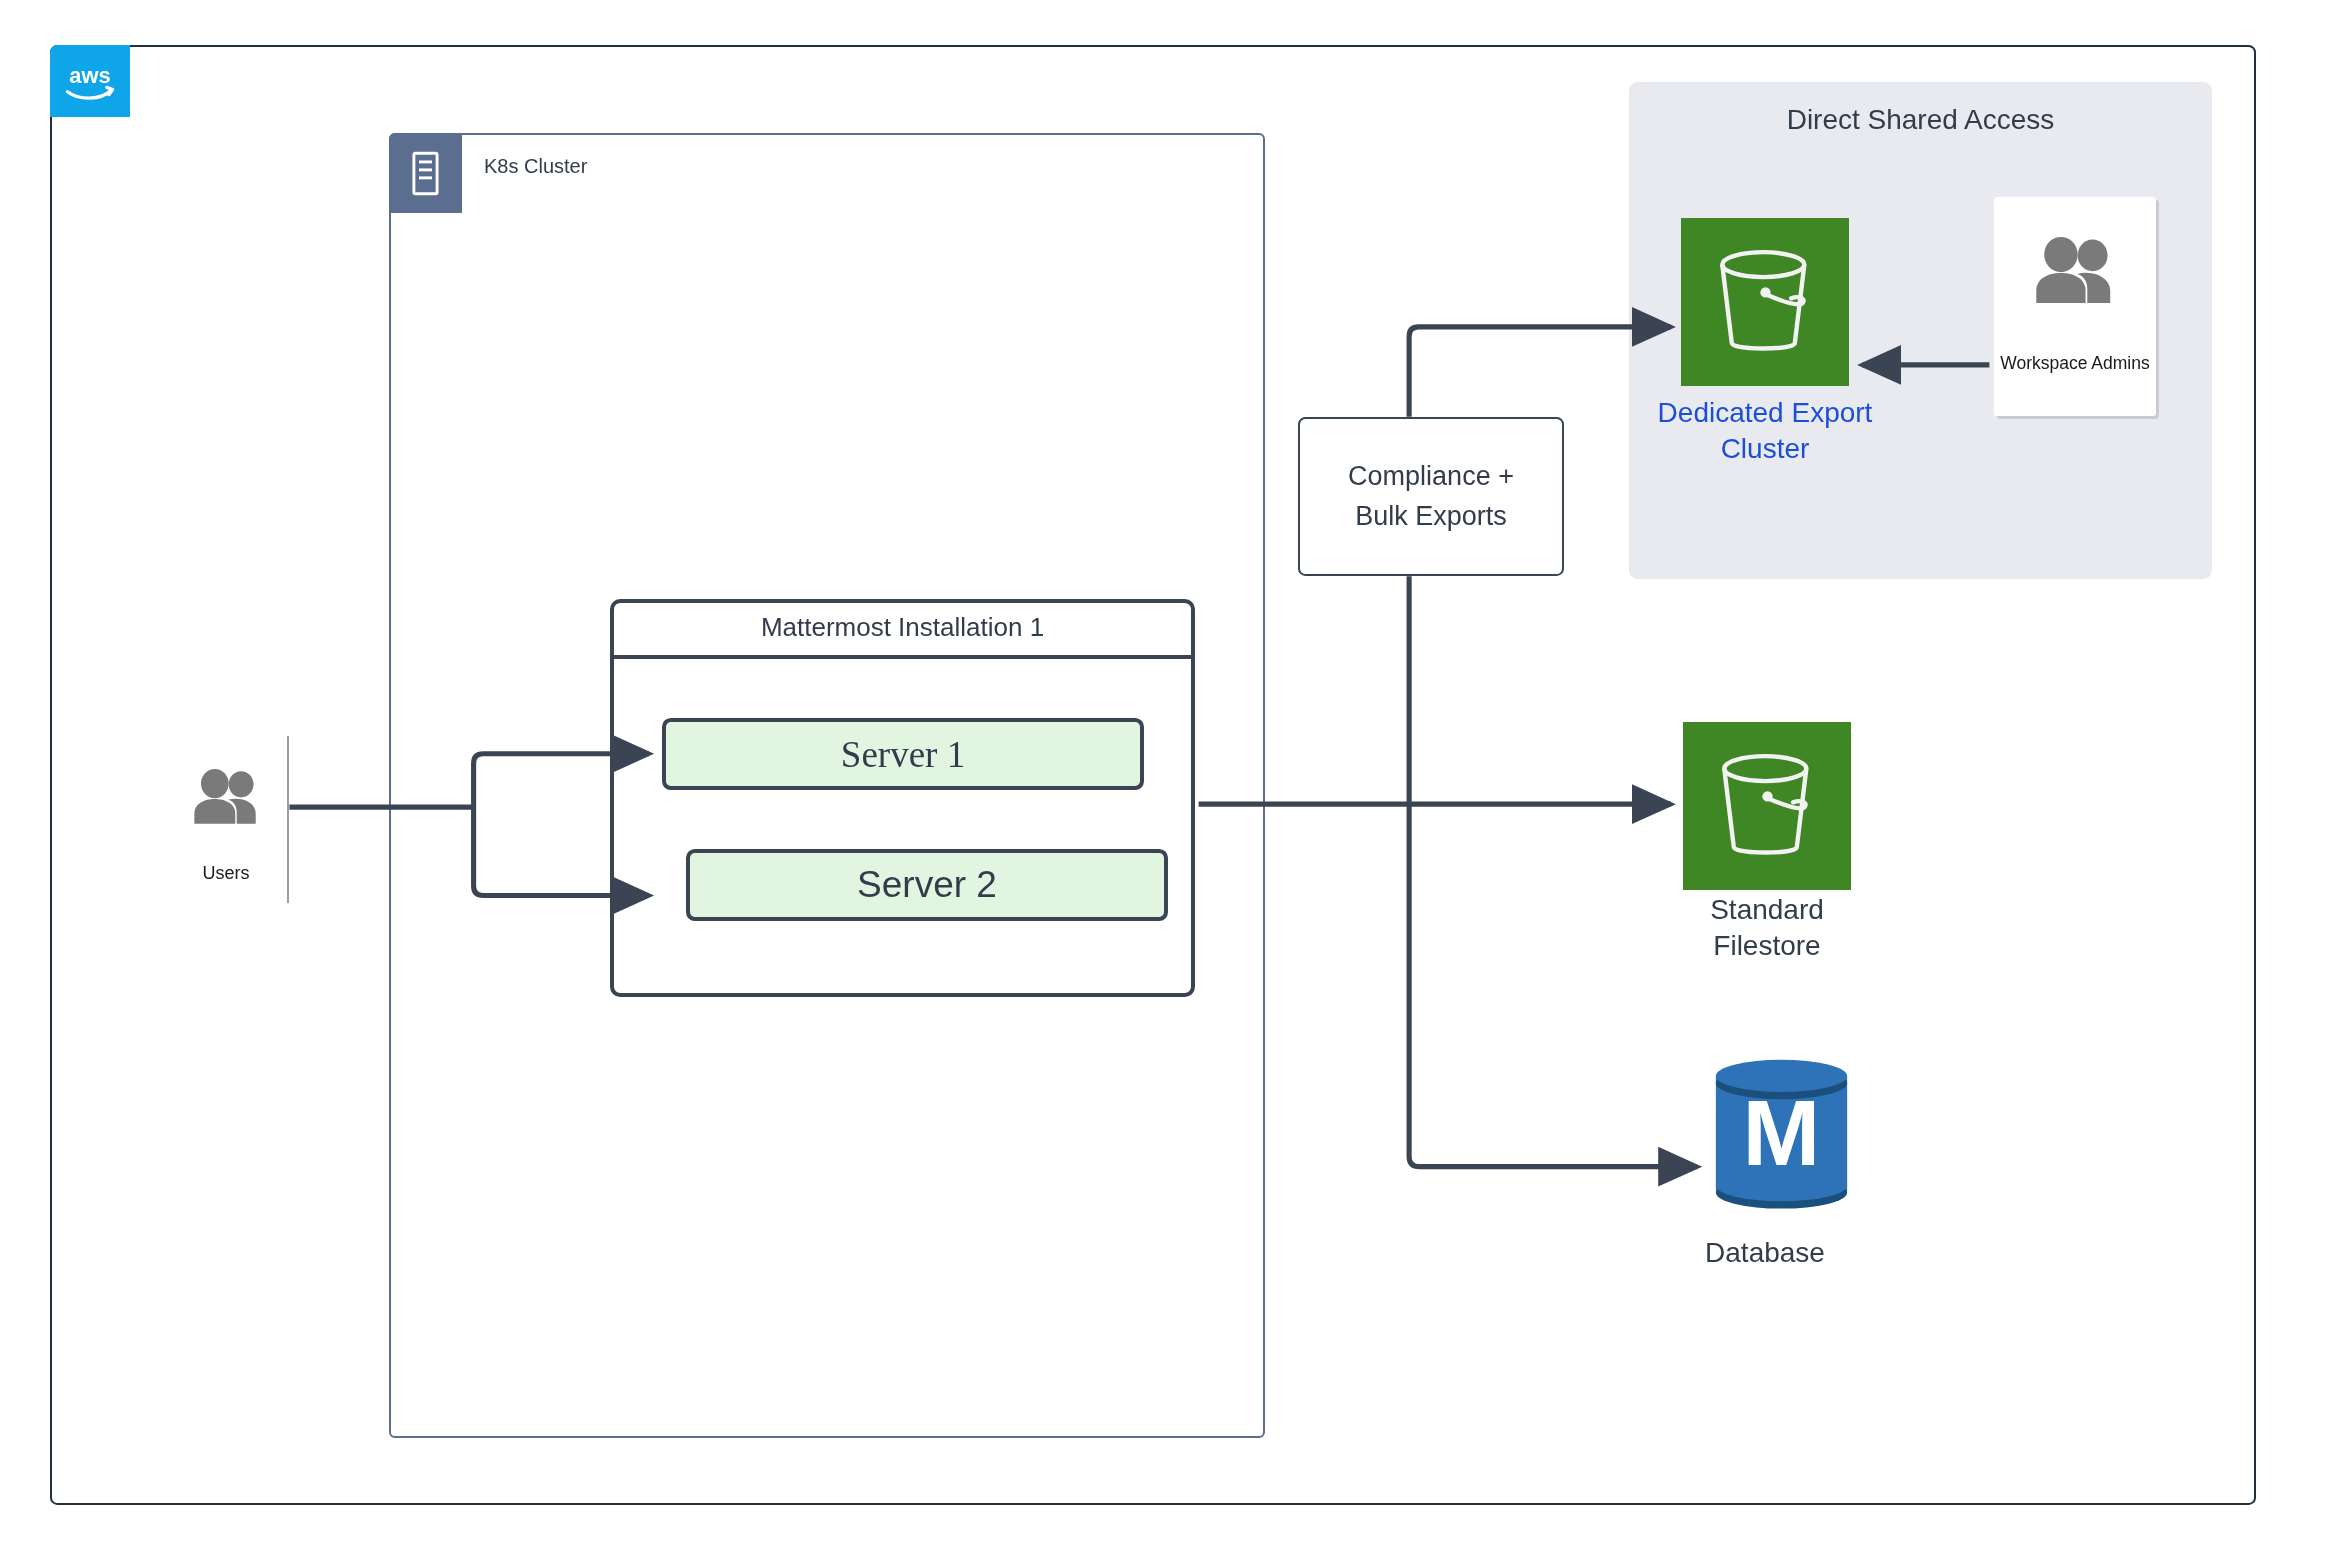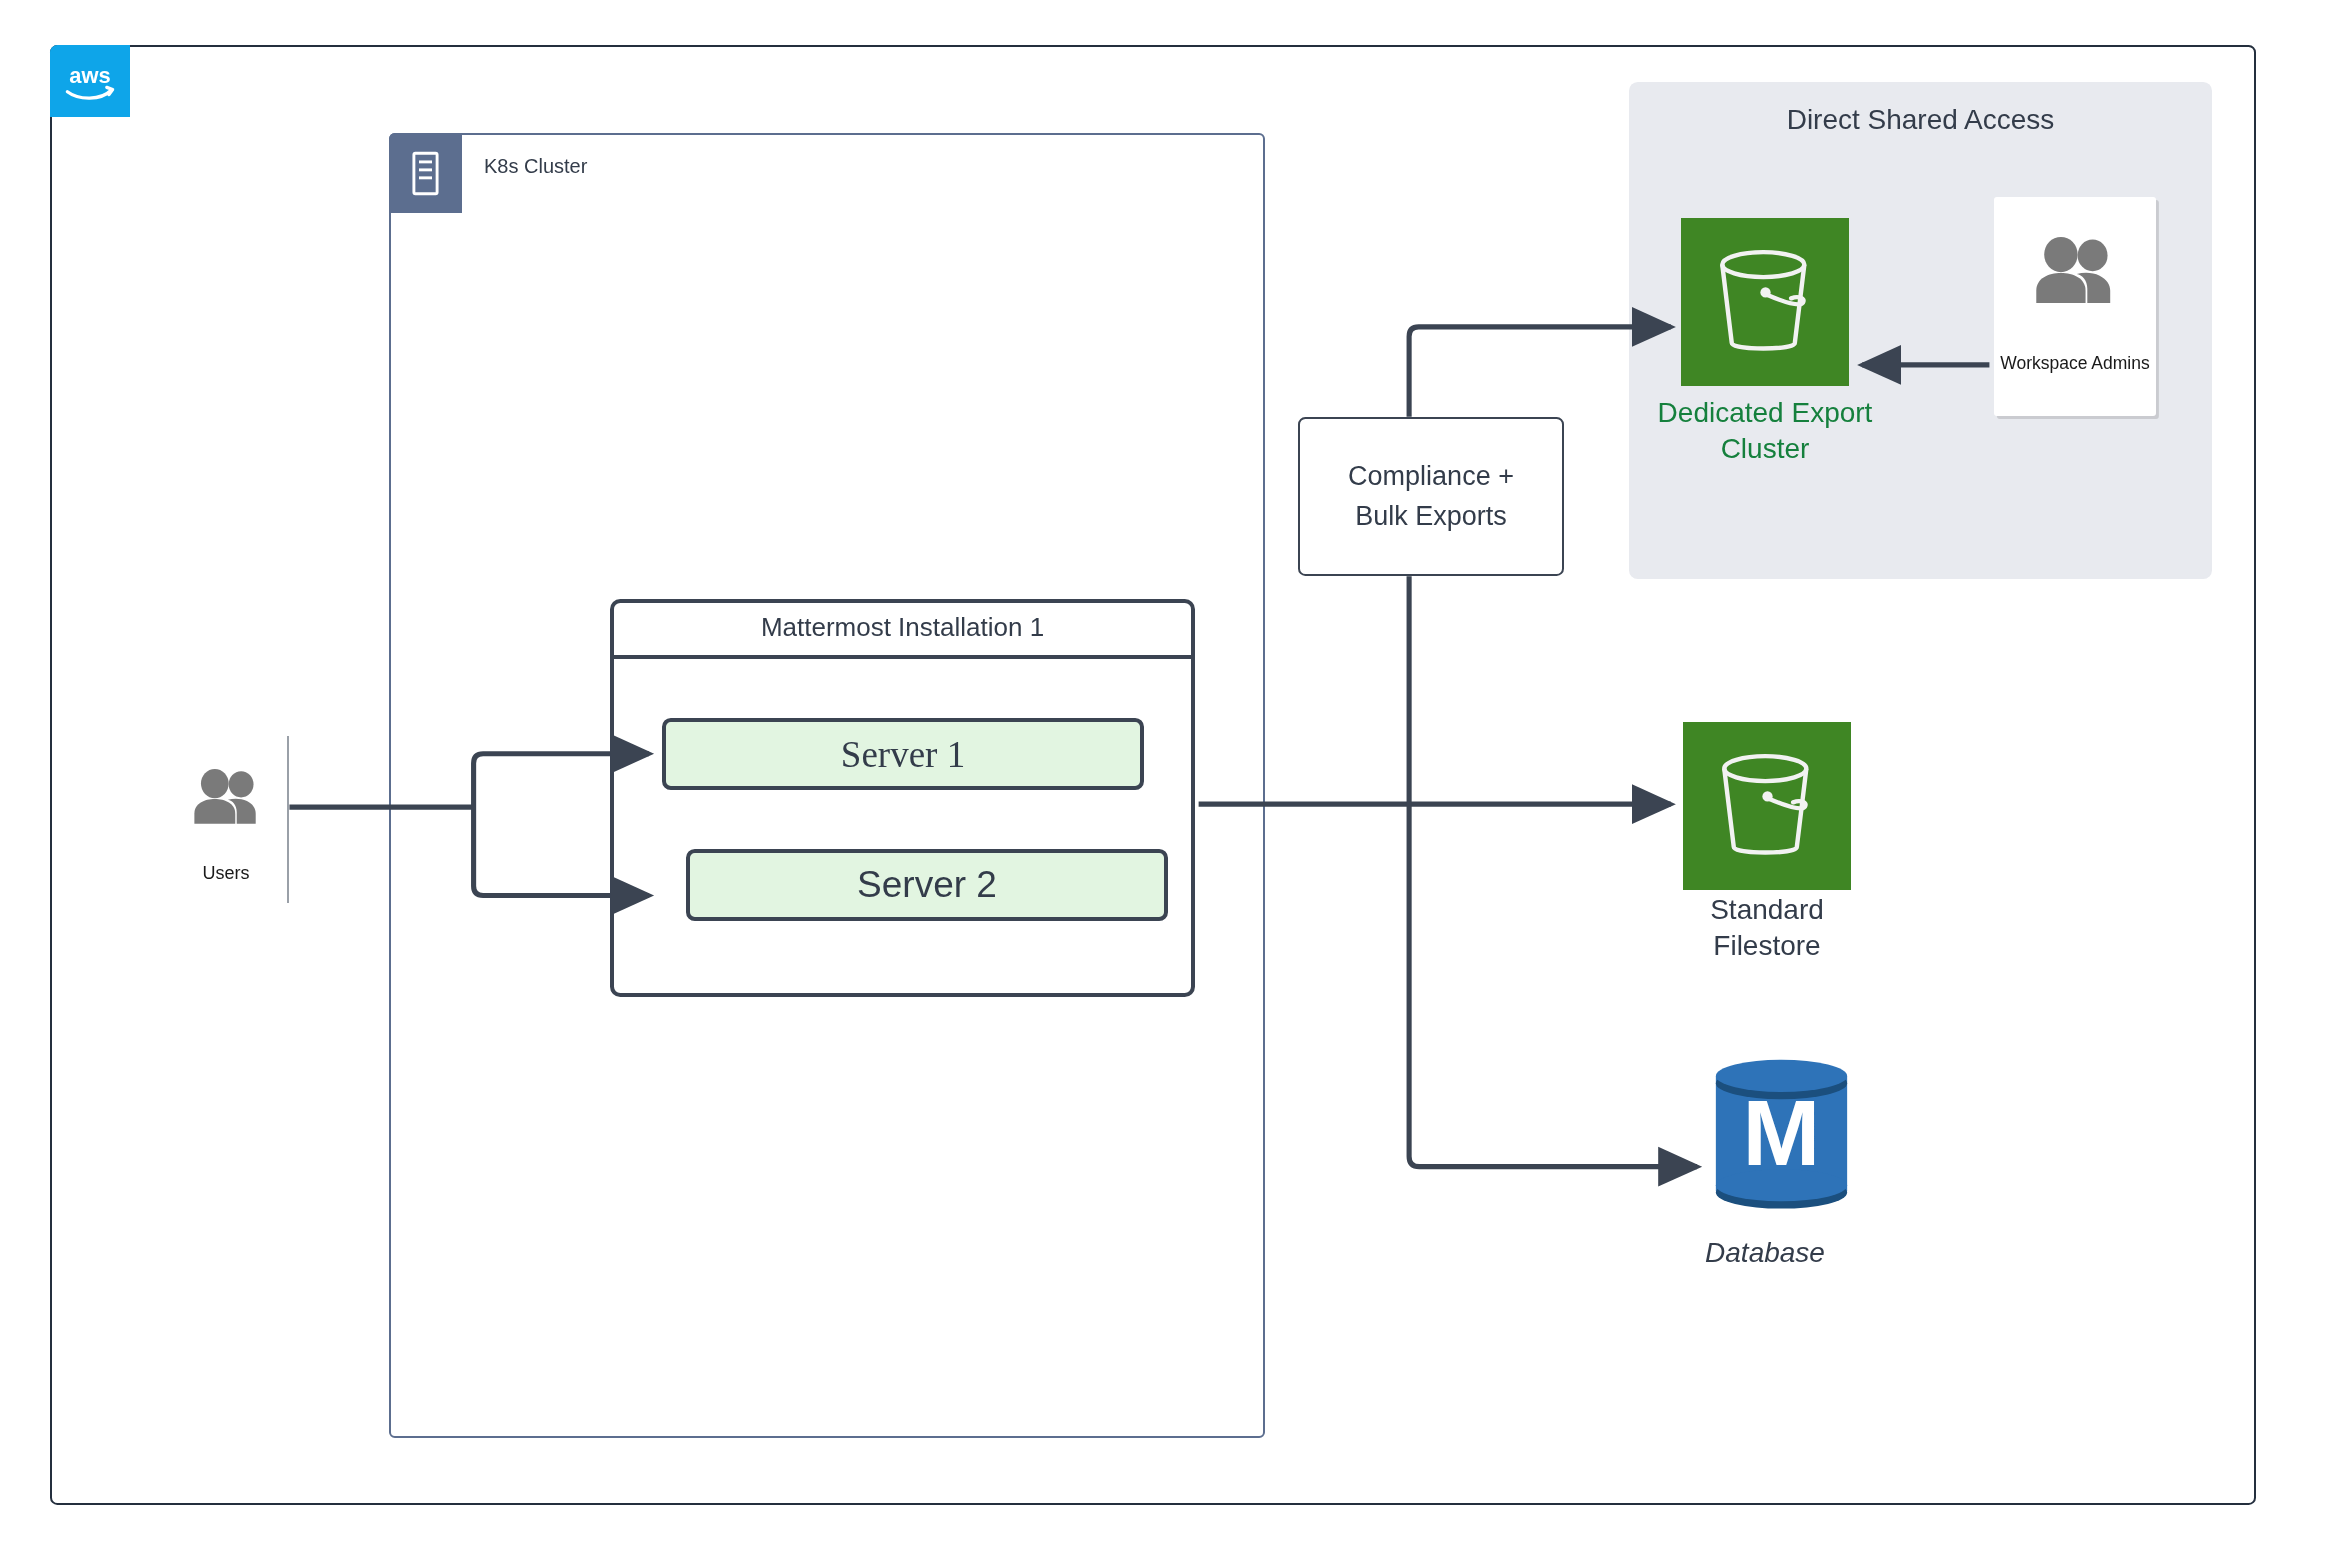--- a/index.html
+++ b/index.html
@@ -93,33 +93,33 @@
   }
   #wsadmins-icon{margin-top:39px;}
   #wsadmins-label{margin-top:32px;font-size:17.5px;color:#1a1a1a;white-space:nowrap;}
 
   
   .s3-tile{width:168px;height:168px;background:#3F8624;
            display:flex;align-items:center;justify-content:center;}
   #export-bucket-tile{left:1681px;top:218px;}
   #export-bucket-label{
     left:1586px;top:395px;width:358px;text-align:center;
-    font-size:28px;line-height:1.3;color:#15803d;
+    font-size:28px;line-height:1.3;color:#1d4ed8;
   }
   #filestore-tile{left:1683px;top:722px;}
   #filestore-label{
     left:1588px;top:892px;width:358px;text-align:center;
     font-size:28px;line-height:1.3;color:#333C4A;
   }
 
   
   #database-icon{left:1710px;top:1054px;}
   #database-label{
     left:1586px;top:1237px;width:358px;text-align:center;
-    font-size:28px;color:#333C4A;font-style:italic;
+    font-size:28px;color:#333C4A;
   }
 
   
   #connectors{left:0;top:0;width:2330px;height:1563px;pointer-events:none;}
 </style>
 </head>
 <body>
 
 <div class="abs" id="aws-canvas"></div>
 

